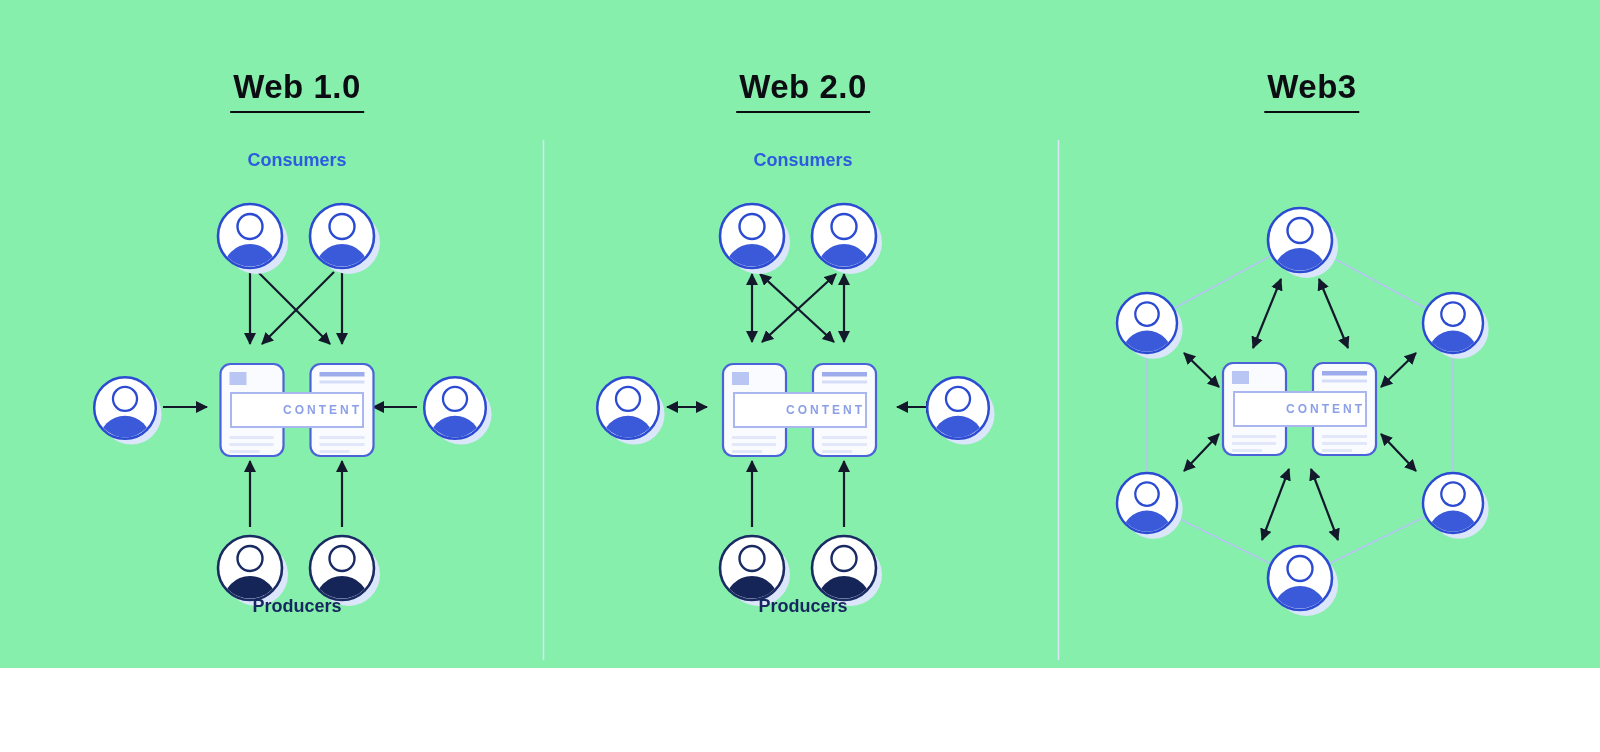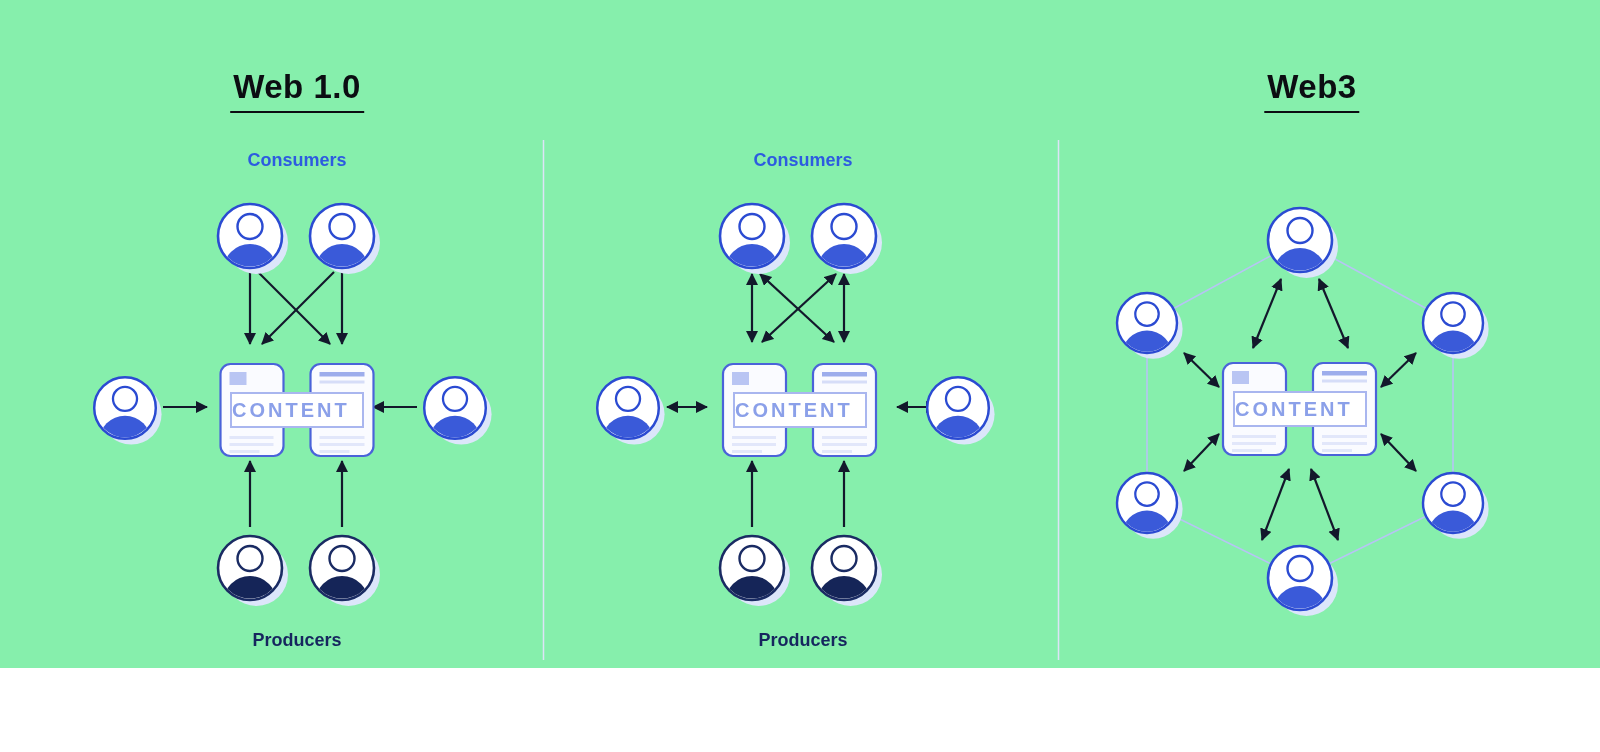--- a/index.html
+++ b/index.html
@@ -14,26 +14,26 @@
   .panel-title{
     position:absolute;top:68px;transform:translateX(-50%);
     font-size:33px;font-weight:600;color:#0c0d12;letter-spacing:.5px;
     border-bottom:2.5px solid #0c0d12;padding:0 3px 5px 3px;white-space:nowrap;
   }
   .group-label{
     position:absolute;transform:translateX(-50%);
     font-size:18px;font-weight:600;white-space:nowrap;
   }
   .label-consumers{top:150px;color:#2d5be0;}
-  .label-producers{top:630px;color:#16265e;}
+  .label-producers{top:596px;color:#16265e;}
   .content-banner{
     position:absolute;transform:translate(-50%,-50%);
-    width:134px;height:36px;line-height:33px;text-align:left;
+    width:134px;height:36px;line-height:33px;text-align:right;
     background:#ffffff;border:2px solid #a9b6ef;box-sizing:border-box;
-    color:#8ba0e9;font-size:20px;font-weight:700;letter-spacing:3px;
+    color:#8ba0e9;font-size:12px;font-weight:700;letter-spacing:3px;
   }
   
   .u-royal{--u-stroke:#2b4bd2;--u-fill:#3a5ad9;}
   .u-navy{--u-stroke:#1a2b63;--u-fill:#152558;}
 </style>
 </head>
 <body>
 
 <div class="stage">
 
@@ -129,20 +129,21 @@
     <use href="#pages-icon" x="1220" y="359" width="160" height="100"></use>
     <use href="#user-icon" class="u-royal" x="1260" y="200" width="80" height="80"></use>
     <use href="#user-icon" class="u-royal" x="1109.5" y="285.5" width="75" height="75"></use>
     <use href="#user-icon" class="u-royal" x="1415.5" y="285.5" width="75" height="75"></use>
     <use href="#user-icon" class="u-royal" x="1109.5" y="465.5" width="75" height="75"></use>
     <use href="#user-icon" class="u-royal" x="1415.5" y="465.5" width="75" height="75"></use>
     <use href="#user-icon" class="u-royal" x="1260" y="538" width="80" height="80"></use>
   </svg>
 
   <div class="panel-title" style="left:297px">Web 1.0</div>
+  <div class="panel-title" style="left:803px">Web 2.0</div>
   <div class="panel-title" style="left:1312px">Web3</div>
 
   <div class="group-label label-consumers" style="left:297px">Consumers</div>
   <div class="group-label label-consumers" style="left:803px">Consumers</div>
 
   <div class="group-label label-producers" style="left:297px">Producers</div>
   <div class="group-label label-producers" style="left:803px">Producers</div>
 
   <div class="content-banner" style="left:297px;top:410px">CONTENT</div>
   <div class="content-banner" style="left:800px;top:410px">CONTENT</div>

